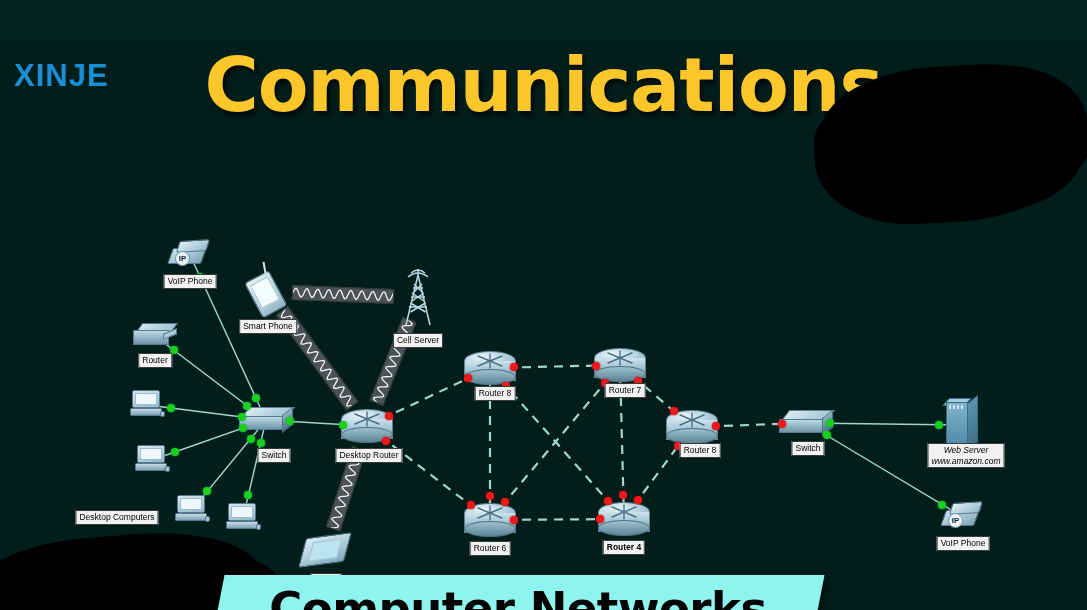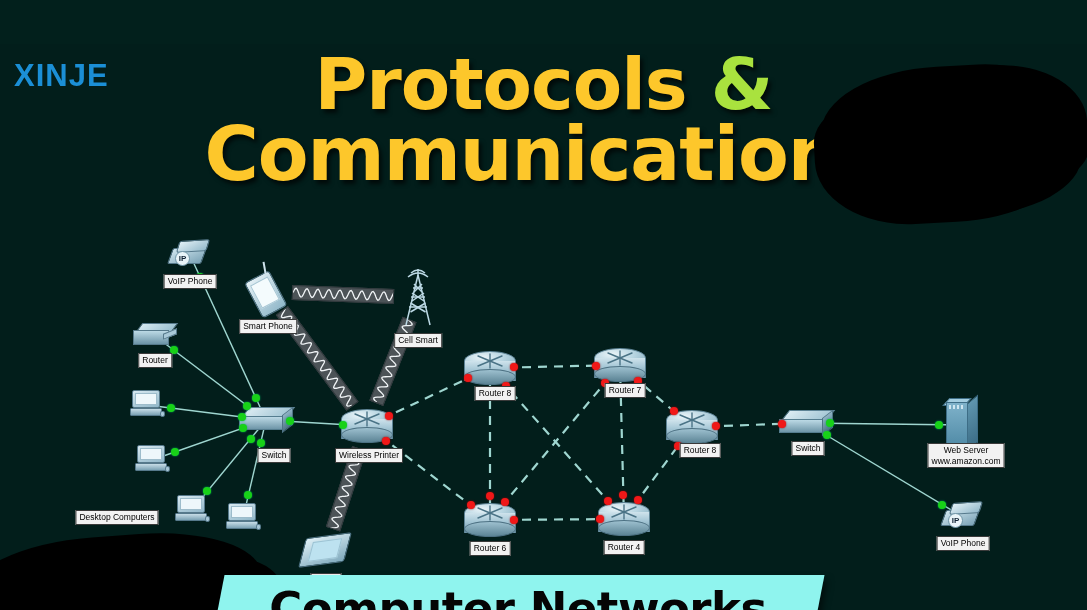--- a/index.html
+++ b/index.html
@@ -536,40 +536,39 @@
         <div class="dot red" style="left: 711.985px; top: 367.158px;"></div>
         <div class="dot red" style="left: 778.015px; top: 364.842px;"></div>
         <div class="dot green" style="left: 825.998px; top: 364.306px;"></div>
         <div class="dot green" style="left: 935.002px; top: 365.694px;"></div>
         <div class="dot green" style="left: 822.591px; top: 376.329px;"></div>
         <div class="dot green" style="left: 938.409px; top: 445.671px;"></div>
       </div>
     <div id="labels">
         <div class="nlabel" style="left: 190px; top: 219px;">VoIP Phone</div>
         <div class="nlabel" style="left: 268px; top: 264px;">Smart Phone</div>
-        <div class="nlabel" style="left: 418px; top: 278px;">Cell Smart</div>
+        <div class="nlabel" style="left: 418px; top: 278px;">Cell Server</div>
         <div class="nlabel" style="left: 155px; top: 298px;">Router</div>
         <div class="nlabel" style="left: 117px; top: 455px;">Desktop Computers</div>
         <div class="nlabel" style="left: 274px; top: 393px;">Switch</div>
-        <div class="nlabel" style="left: 369px; top: 393px;">Wireless Printer</div>
+        <div class="nlabel" style="left: 369px; top: 393px;">Desktop Router</div>
         <div class="nlabel" style="left: 326px; top: 518px; font-style: italic;">Tablet</div>
         <div class="nlabel" style="left: 495px; top: 331px;">Router 8</div>
         <div class="nlabel" style="left: 625px; top: 328px;">Router 7</div>
         <div class="nlabel" style="left: 700px; top: 388px;">Router 8</div>
         <div class="nlabel" style="left: 490px; top: 486px;">Router 6</div>
-        <div class="nlabel" style="left: 624px; top: 485px;">Router 4</div>
+        <div class="nlabel" style="left: 624px; top: 485px; font-weight: bold;">Router 4</div>
         <div class="nlabel" style="left: 808px; top: 386px;">Switch</div>
-        <div class="nlabel" style="left: 966px; top: 388px;">Web Server
+        <div class="nlabel" style="left: 966px; top: 388px; font-style: italic;">Web Server
 www.amazon.com</div>
         <div class="nlabel" style="left: 963px; top: 481px;">VoIP Phone</div>
       </div>
   </div>
 
   <div id="title-block">
-    <div class="title-line" id="title-line1"><span>Protocols </span><span class="amp">&amp;</span></div>
     <div class="title-line" id="title-line2">Communications</div>
   </div>
 
   <div class="scribble" id="scribble-top"></div>
   <div class="scribble" id="scribble-bottom"></div>
 
   <div id="banner"></div>
   <div id="banner-text">Computer Networks</div>
 
 </div>

